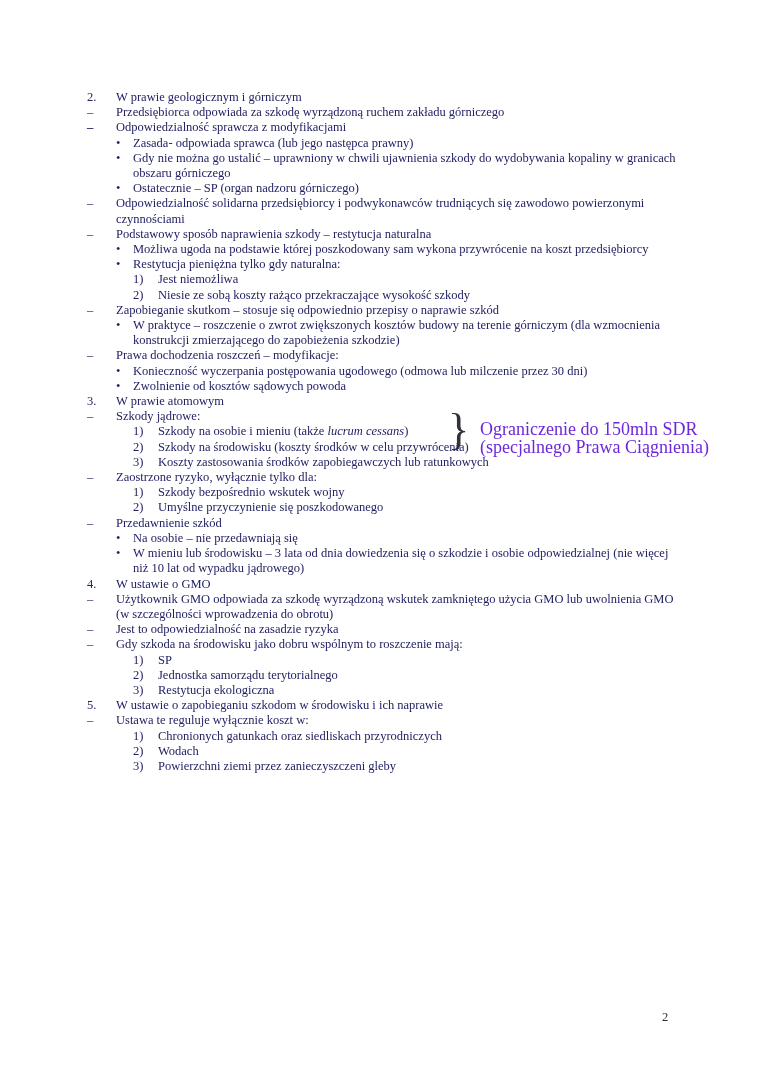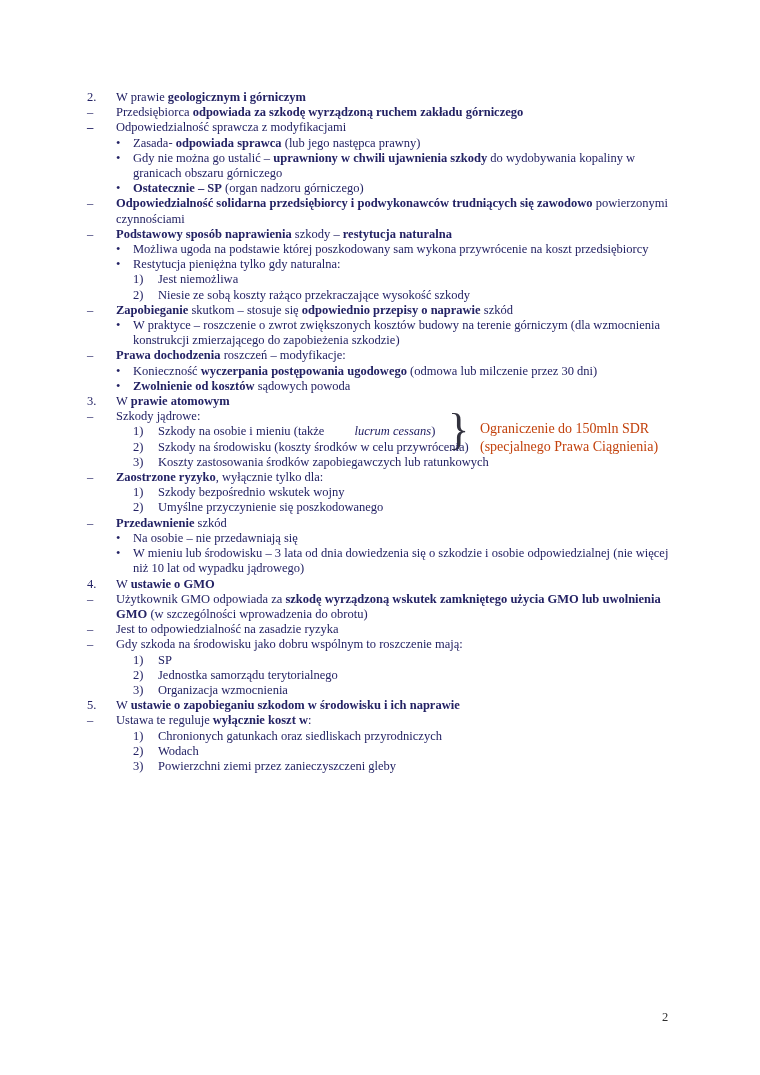--- a/index.html
+++ b/index.html
@@ -13,30 +13,30 @@
   }
   .content { position:absolute; left:0; top:90px; width:684px; }
   .line { position:relative; }
   .marker { position:absolute; top:0; }
   .lvl0 { padding-left:116px; }
   .lvl0 > .marker { left:87px; }
   .lvl1 { padding-left:133px; }
   .lvl1 > .marker { left:116px; }
   .lvl2 { padding-left:158px; }
   .lvl2 > .marker { left:133px; }
-  .b { font-weight:bold; }
-  .i { font-style:italic;margin-left:27px; }
+  .b { font-weight:normal; }
+  .i { font-style:italic; }
   .annotation { position:absolute; left:448px; top:-16px; width:0; height:0; overflow:visible; }
   .brace {
     position:absolute; left:0; top:0; font-size:44px; line-height:1;
     font-weight:400; color:#32323e;
   }
   .ann-text {
     position:absolute; left:32px; top:12px; width:232px;
-    font-size:14px; line-height:18px; color:#c2410c;
+    font-size:18px; line-height:18px; color:#6d28d9;
   }
   .page-number { position:absolute; left:662px; top:1010px; font-size:12.5px; color:#2e2e2e; }
 </style>
 </head>
 <body>
 
 <div class="page">
   <div class="content">
       <div class="line lvl0"><span class="marker">2.</span><span>W prawie </span><span class="b">geologicznym i górniczym</span></div>
       <div class="line lvl0"><span class="marker">–</span><span>Przedsiębiorca </span><span class="b">odpowiada za szkodę wyrządzoną ruchem zakładu górniczego</span></div>
@@ -69,21 +69,21 @@
       <div class="line lvl2"><span class="marker">2)</span><span>Umyślne przyczynienie się poszkodowanego</span></div>
       <div class="line lvl0"><span class="marker">–</span><span class="b">Przedawnienie</span><span> szkód</span></div>
       <div class="line lvl1"><span class="marker">•</span><span>Na osobie – nie przedawniają się</span></div>
       <div class="line lvl1"><span class="marker">•</span><span>W mieniu lub środowisku – 3 lata od dnia dowiedzenia się o szkodzie i osobie odpowiedzialnej (nie więcej niż 10 lat od wypadku jądrowego)</span></div>
       <div class="line lvl0"><span class="marker">4.</span><span>W </span><span class="b">ustawie o GMO</span></div>
       <div class="line lvl0"><span class="marker">–</span><span>Użytkownik GMO odpowiada za </span><span class="b">szkodę wyrządzoną wskutek zamkniętego użycia GMO lub uwolnienia GMO</span><span> (w szczególności wprowadzenia do obrotu)</span></div>
       <div class="line lvl0"><span class="marker">–</span><span>Jest to odpowiedzialność na zasadzie ryzyka</span></div>
       <div class="line lvl0"><span class="marker">–</span><span>Gdy szkoda na środowisku jako dobru wspólnym to roszczenie mają:</span></div>
       <div class="line lvl2"><span class="marker">1)</span><span>SP</span></div>
       <div class="line lvl2"><span class="marker">2)</span><span>Jednostka samorządu terytorialnego</span></div>
-      <div class="line lvl2"><span class="marker">3)</span><span>Organizacja wzmocnienia</span></div>
+      <div class="line lvl2"><span class="marker">3)</span><span>Restytucja ekologiczna</span></div>
       <div class="line lvl0"><span class="marker">5.</span><span>W </span><span class="b">ustawie o zapobieganiu szkodom w środowisku i ich naprawie</span></div>
       <div class="line lvl0"><span class="marker">–</span><span>Ustawa te reguluje </span><span class="b">wyłącznie koszt w</span><span>:</span></div>
       <div class="line lvl2"><span class="marker">1)</span><span>Chronionych gatunkach oraz siedliskach przyrodniczych</span></div>
       <div class="line lvl2"><span class="marker">2)</span><span>Wodach</span></div>
       <div class="line lvl2"><span class="marker">3)</span><span>Powierzchni ziemi przez zanieczyszczeni gleby</span></div>
     </div>
 
   <div class="page-number">2</div>
 </div>
 

